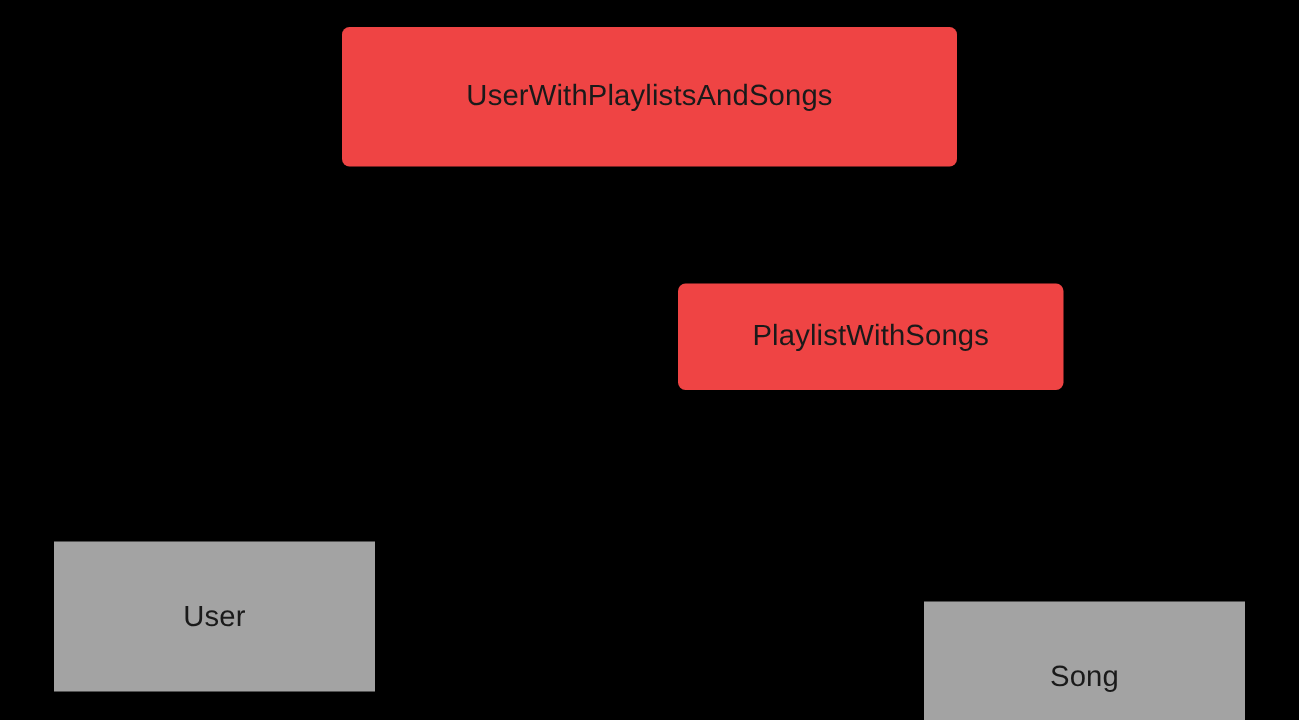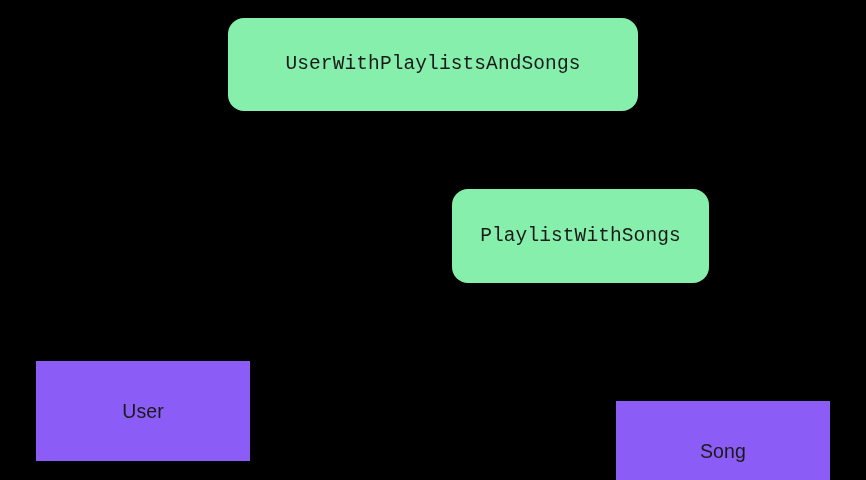--- a/index.html
+++ b/index.html
@@ -38,26 +38,25 @@
   }
   .node-label {
     display: block;
     color: #1a1a1a;
     font-size: 19.5px;
     line-height: 1.15;
     letter-spacing: 0.1px;
     white-space: nowrap;
   }
   .node.aggregate {
-    background: #86efac;
-    border-radius: 16px;
-    font-family: Liberation Mono, monospace;
+    background: #ef4444;
+    border-radius: 5px;
   }
   .node.entity {
-    background: #8b5cf6;
+    background: #a3a3a3;
     border-radius: 0;
     align-items: center;
   }
 </style>
 </head>
 <body>
 
 <div id="diagram-canvas">
 
   <svg id="connector-layer" width="866" height="480" viewBox="0 0 866 480" xmlns="http://www.w3.org/2000/svg" aria-hidden="true">
@@ -72,21 +71,21 @@
     </g>
     <g>
       <path d="M 640 282 L 640 330 L 723 330 L 723 361" fill="none" stroke="#000000" stroke-width="1.6"></path>
     </g>
   </svg>
 
   <div class="node aggregate" style="left:228px; top:18px; width:410px; height:93px;">
     <span class="node-label">UserWithPlaylistsAndSongs</span>
   </div>
 
-  <div class="node aggregate" style="left:452px; top:189px; width:257px; height:94px;">
+  <div class="node aggregate" style="left:452px; top:189px; width:257px; height:71px;">
     <span class="node-label">PlaylistWithSongs</span>
   </div>
 
   <div class="node entity" style="left:36px; top:361px; width:214px; height:100px;">
     <span class="node-label">User</span>
   </div>
 
 
   <div class="node entity" style="left:616px; top:361px; width:214px; height:100px;margin-top:40px;">
     <span class="node-label">Song</span>

